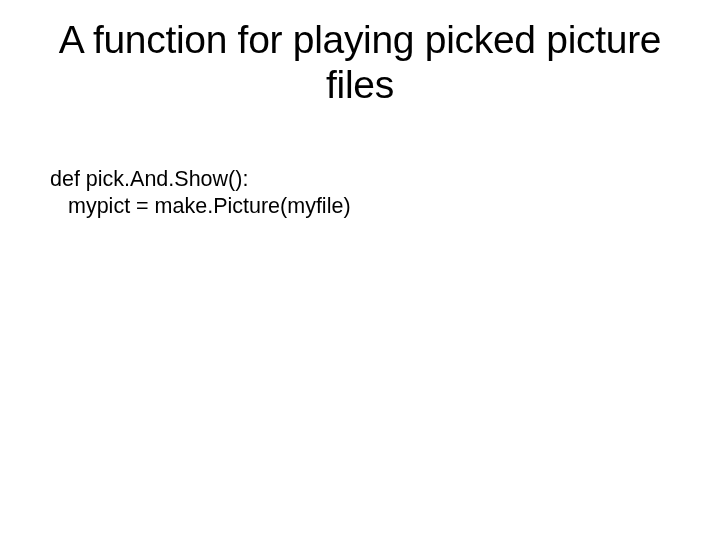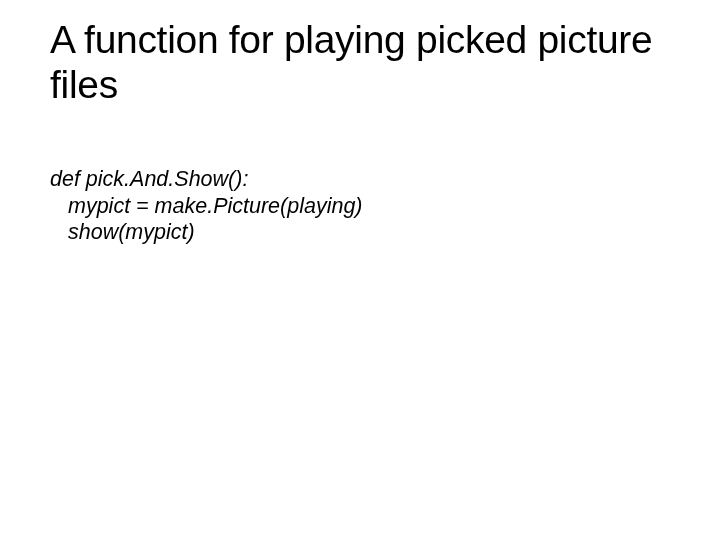--- a/index.html
+++ b/index.html
@@ -16,42 +16,40 @@
       overflow: hidden;
     }
     .slide {
       width: 100%;
       height: 100%;
       padding: 18px 50px 0 50px;
     }
     .title {
       font-size: 39px;
       font-weight: 400;
-      text-align: left;
+      text-align: center;
       line-height: 1.15;
       margin-bottom: 58px;
       letter-spacing: -0.3px;
     }
     .code-block {
       font-size: 21.5px;
       font-family: Arial, Helvetica, sans-serif;
       line-height: 1.25;
       padding-left: 0;
     }
     .code-line {
       white-space: pre;
-      font-style: italic;
     }
     .indent {
       padding-left: 18px;
     }
   </style>
 </head>
 <body>
 
 <div class="slide">
   <h1 class="title">A function for playing picked picture files</h1>
   <div class="code-block">
     <div class="code-line">def pick.And.Show():</div>
-    <div class="code-line indent">mypict = make.Picture(playing)</div>
-    <div class="code-line indent">show(mypict)</div>
+    <div class="code-line indent">mypict = make.Picture(myfile)</div>
   </div>
 </div>
 
 </body></html>

